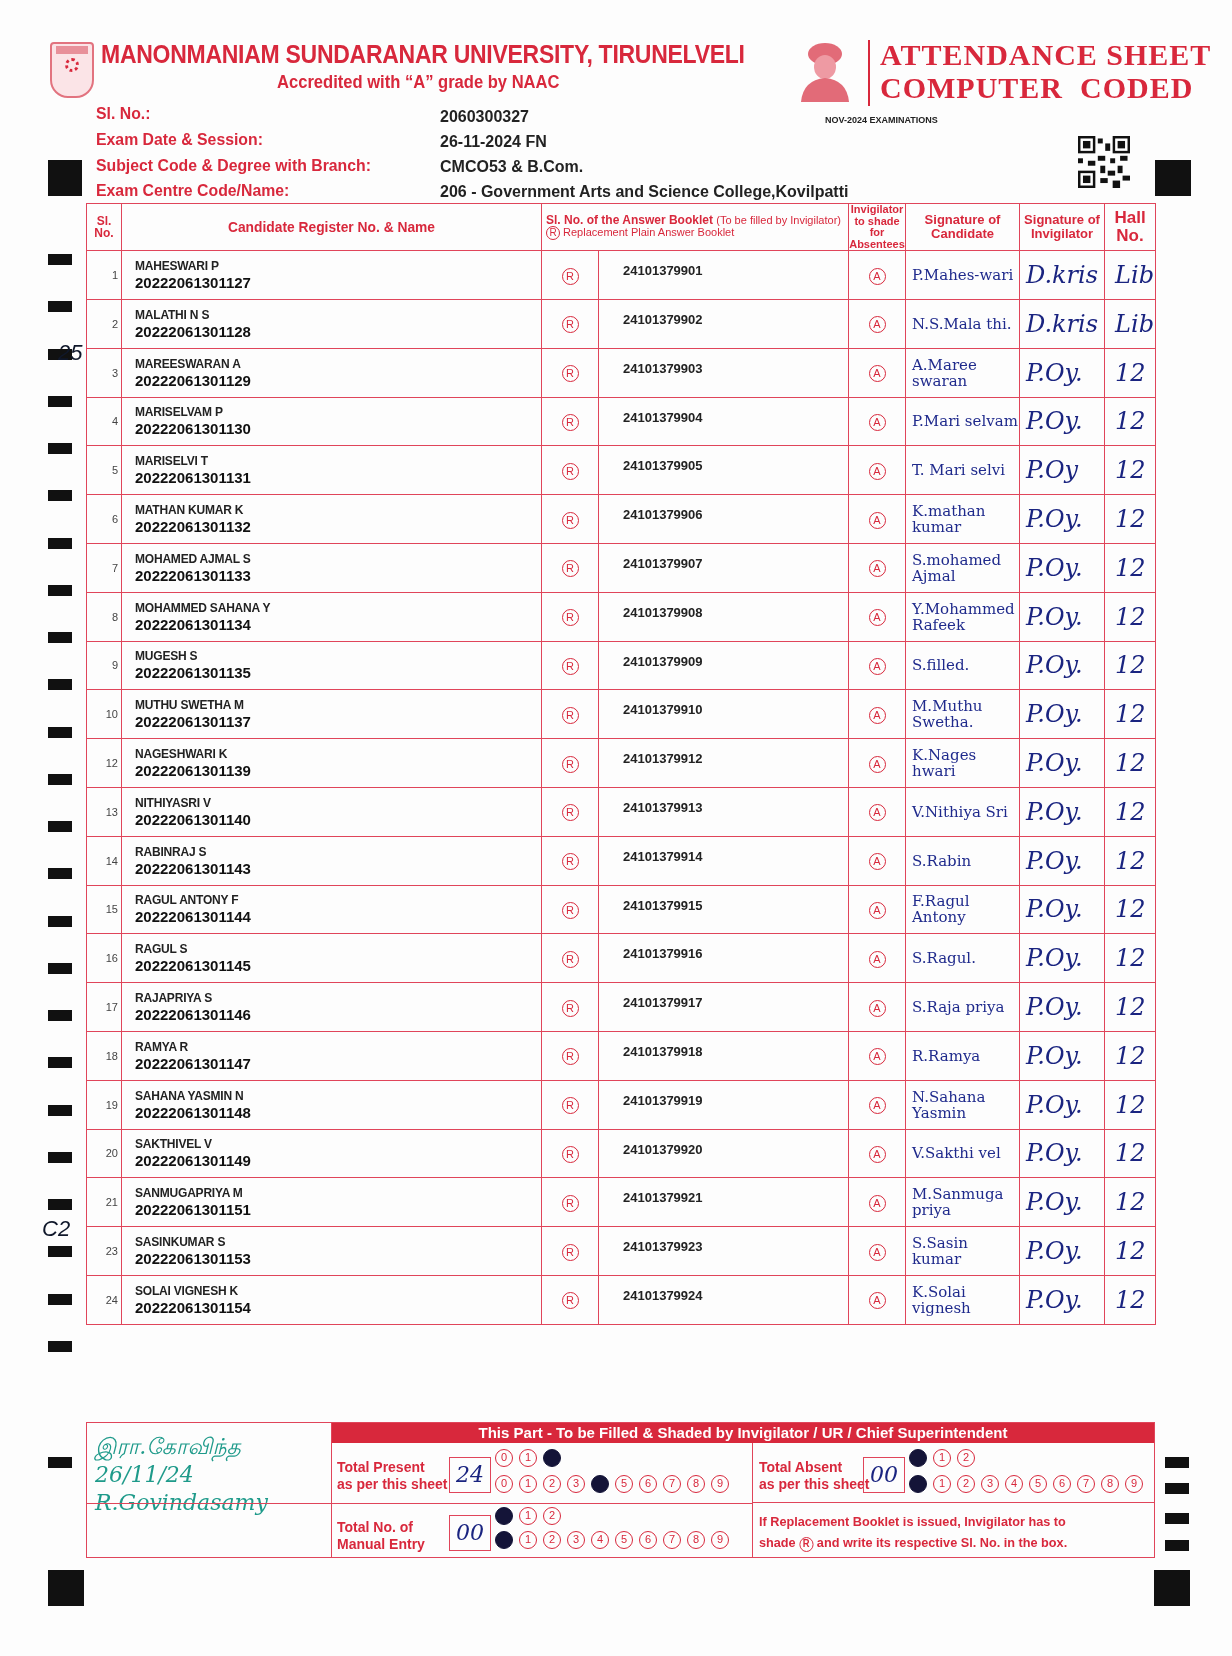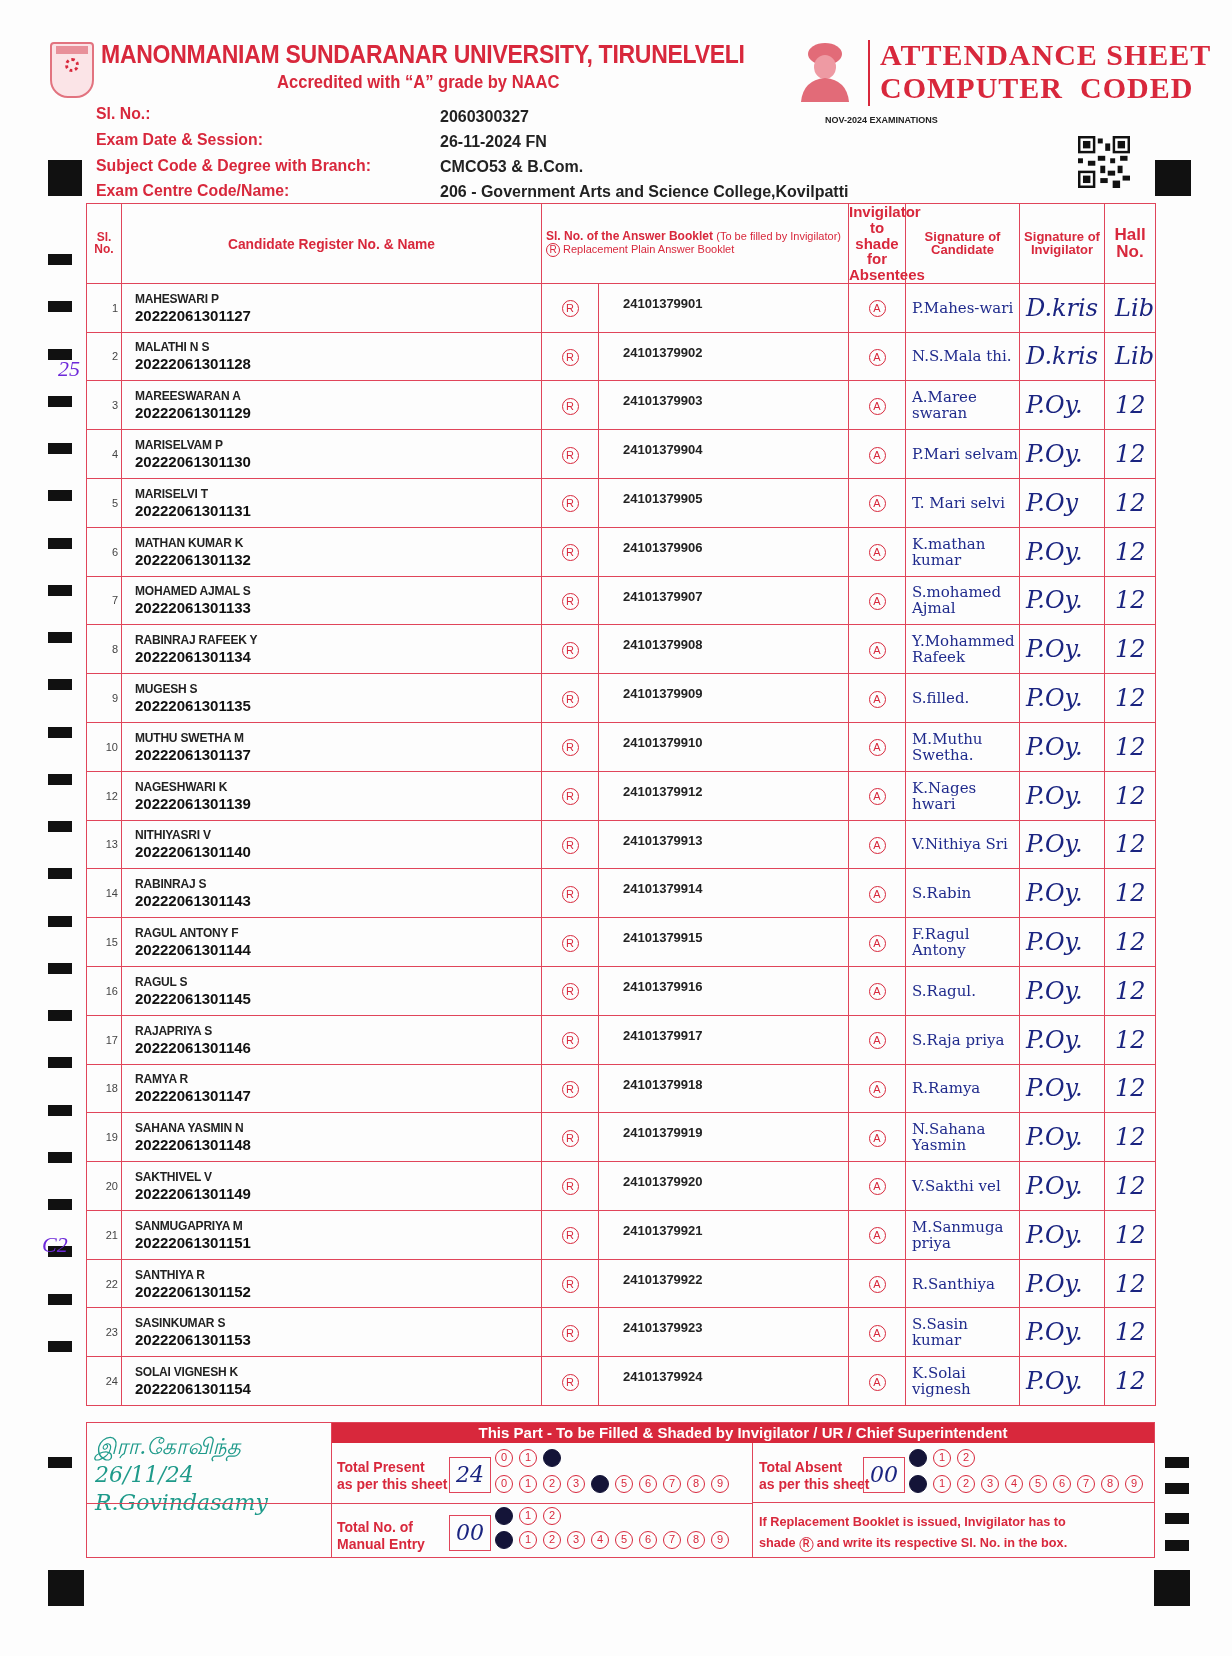--- a/index.html
+++ b/index.html
@@ -26,21 +26,21 @@
 
   
   #att-table { position: absolute; left: 86px; top: 203px; width: 1069px; border-collapse: collapse; table-layout: fixed; }
   #att-table td, #att-table th { border: 1px solid #e0455a; }
   #att-table thead th { height: 38px; color: #d8283c; font-weight: bold; text-align: center; vertical-align: middle; line-height: 1.05; }
   .th-sl { font-size: 12px; }
   .th-cand { font-size: 15px; transform: scaleX(0.92); }
   .th-book { font-size: 12px; text-align: left !important; padding-left: 4px; white-space: nowrap; }
   .th-book .sub { font-weight: normal; font-size: 11px; }
   .th-book .r { display: inline-block; width: 14px; height: 14px; border: 1px solid #d8283c; border-radius: 50%; font-size: 10px; line-height: 12px; text-align: center; font-weight: normal; }
-  .th-inv { font-size: 15px; }
+  .th-inv { font-size: 11px; }
   .th-sig { font-size: 13px; }
   .th-hall { font-size: 17px; }
   #att-table tbody td { height: 48.8px; vertical-align: middle; }
   .c-sl { text-align: right; padding-right: 3px; font-size: 11px; color: #444; }
   .c-cand { padding-left: 13px; }
   .c-cand .nm { font-size: 12px; color: #222; font-weight: bold; letter-spacing: -0.2px; line-height: 15px; }
   .c-cand .rg { font-size: 15px; color: #111; font-weight: bold; line-height: 17px; }
   .c-r { text-align: center; }
   .bubble { display: inline-block; width: 17px; height: 17px; border: 1.3px solid #d8283c; border-radius: 50%; color: #d8283c; font-size: 11px; line-height: 14px; text-align: center; }
   .c-bk { font-size: 13px; font-weight: bold; color: #222; padding-left: 24px; vertical-align: top !important; padding-top: 12px; }
@@ -59,21 +59,21 @@
   .f-label { position: absolute; color: #d8283c; font-weight: bold; font-size: 14px; line-height: 17px; }
   .f-box { position: absolute; width: 42px; height: 36px; border: 1px solid #e0455a; font-family: "DejaVu Serif", serif; font-style: italic; color: #1a2480; font-size: 22px; text-align: center; line-height: 34px; }
   .brow { position: absolute; display: flex; gap: 6px; }
   .bb { width: 18px; height: 18px; border: 1.2px solid #d8283c; border-radius: 50%; color: #d8283c; font-size: 11px; line-height: 15px; text-align: center; }
   .bb.filled { background: #141438; border-color: #141438; color: transparent; }
   #f-hr { position: absolute; left: 245px; top: 80px; width: 420px; height: 1px; background: #e0455a; }
   #f-vr { position: absolute; left: 665px; top: 20px; width: 1px; height: 114px; background: #e0455a; }
   #absent-box { position: absolute; left: 665px; top: 20px; right: 0; height: 60px; border-bottom: 1px solid #e0455a; }
   #repl-note { position: absolute; left: 672px; top: 88px; color: #d8283c; font-weight: bold; font-size: 13.5px; line-height: 21px; transform: scaleX(0.94); transform-origin: left; }
   #repl-note .bubble { width: 15px; height: 15px; font-size: 10px; line-height: 12px; }
-  .pen-mark { position: absolute; font-family: Liberation Serif, serif; font-style: italic; color: #6d28d9; font-size: 22px; margin-top: 16px; }
+  .pen-mark { position: absolute; font-family: Liberation Sans, sans-serif; font-style: italic; color: #0f172a; font-size: 22px; }
 </style>
 </head>
 <body>
 
 <div id="logo" class="abs">
     <div class="band"></div>
     <div class="gear"></div>
   </div>
 <div id="uni-title" class="abs">MANONMANIAM SUNDARANAR UNIVERSITY, TIRUNELVELI</div>
 <div id="accred" class="abs">Accredited with “A” grade by NAAC</div>
@@ -276,21 +276,21 @@
         <td class="c-r"><span class="bubble">R</span></td>
         <td class="c-bk">24101379907</td>
         <td class="c-a"><span class="bubble">A</span></td>
         <td class="c-sig">S.mohamed Ajmal</td>
         <td class="c-inv">P.Oy.</td>
         <td class="c-hall">12</td>
       </tr>
       <tr>
         <td class="c-sl">8</td>
         <td class="c-cand">
-          <div class="nm">RABINRAJ RAFEEK Y</div>
+          <div class="nm">MOHAMMED SAHANA Y</div>
           <div class="rg">20222061301134</div>
         </td>
         <td class="c-r"><span class="bubble">R</span></td>
         <td class="c-bk">24101379908</td>
         <td class="c-a"><span class="bubble">A</span></td>
         <td class="c-sig">Y.Mohammed Rafeek</td>
         <td class="c-inv">P.Oy.</td>
         <td class="c-hall">12</td>
       </tr>
       <tr>
@@ -439,33 +439,20 @@
       <tr>
         <td class="c-sl">21</td>
         <td class="c-cand">
           <div class="nm">SANMUGAPRIYA M</div>
           <div class="rg">20222061301151</div>
         </td>
         <td class="c-r"><span class="bubble">R</span></td>
         <td class="c-bk">24101379921</td>
         <td class="c-a"><span class="bubble">A</span></td>
         <td class="c-sig">M.Sanmuga priya</td>
-        <td class="c-inv">P.Oy.</td>
-        <td class="c-hall">12</td>
-      </tr>
-      <tr>
-        <td class="c-sl">22</td>
-        <td class="c-cand">
-          <div class="nm">SANTHIYA R</div>
-          <div class="rg">20222061301152</div>
-        </td>
-        <td class="c-r"><span class="bubble">R</span></td>
-        <td class="c-bk">24101379922</td>
-        <td class="c-a"><span class="bubble">A</span></td>
-        <td class="c-sig">R.Santhiya</td>
         <td class="c-inv">P.Oy.</td>
         <td class="c-hall">12</td>
       </tr>
       <tr>
         <td class="c-sl">23</td>
         <td class="c-cand">
           <div class="nm">SASINKUMAR S</div>
           <div class="rg">20222061301153</div>
         </td>
         <td class="c-r"><span class="bubble">R</span></td>

